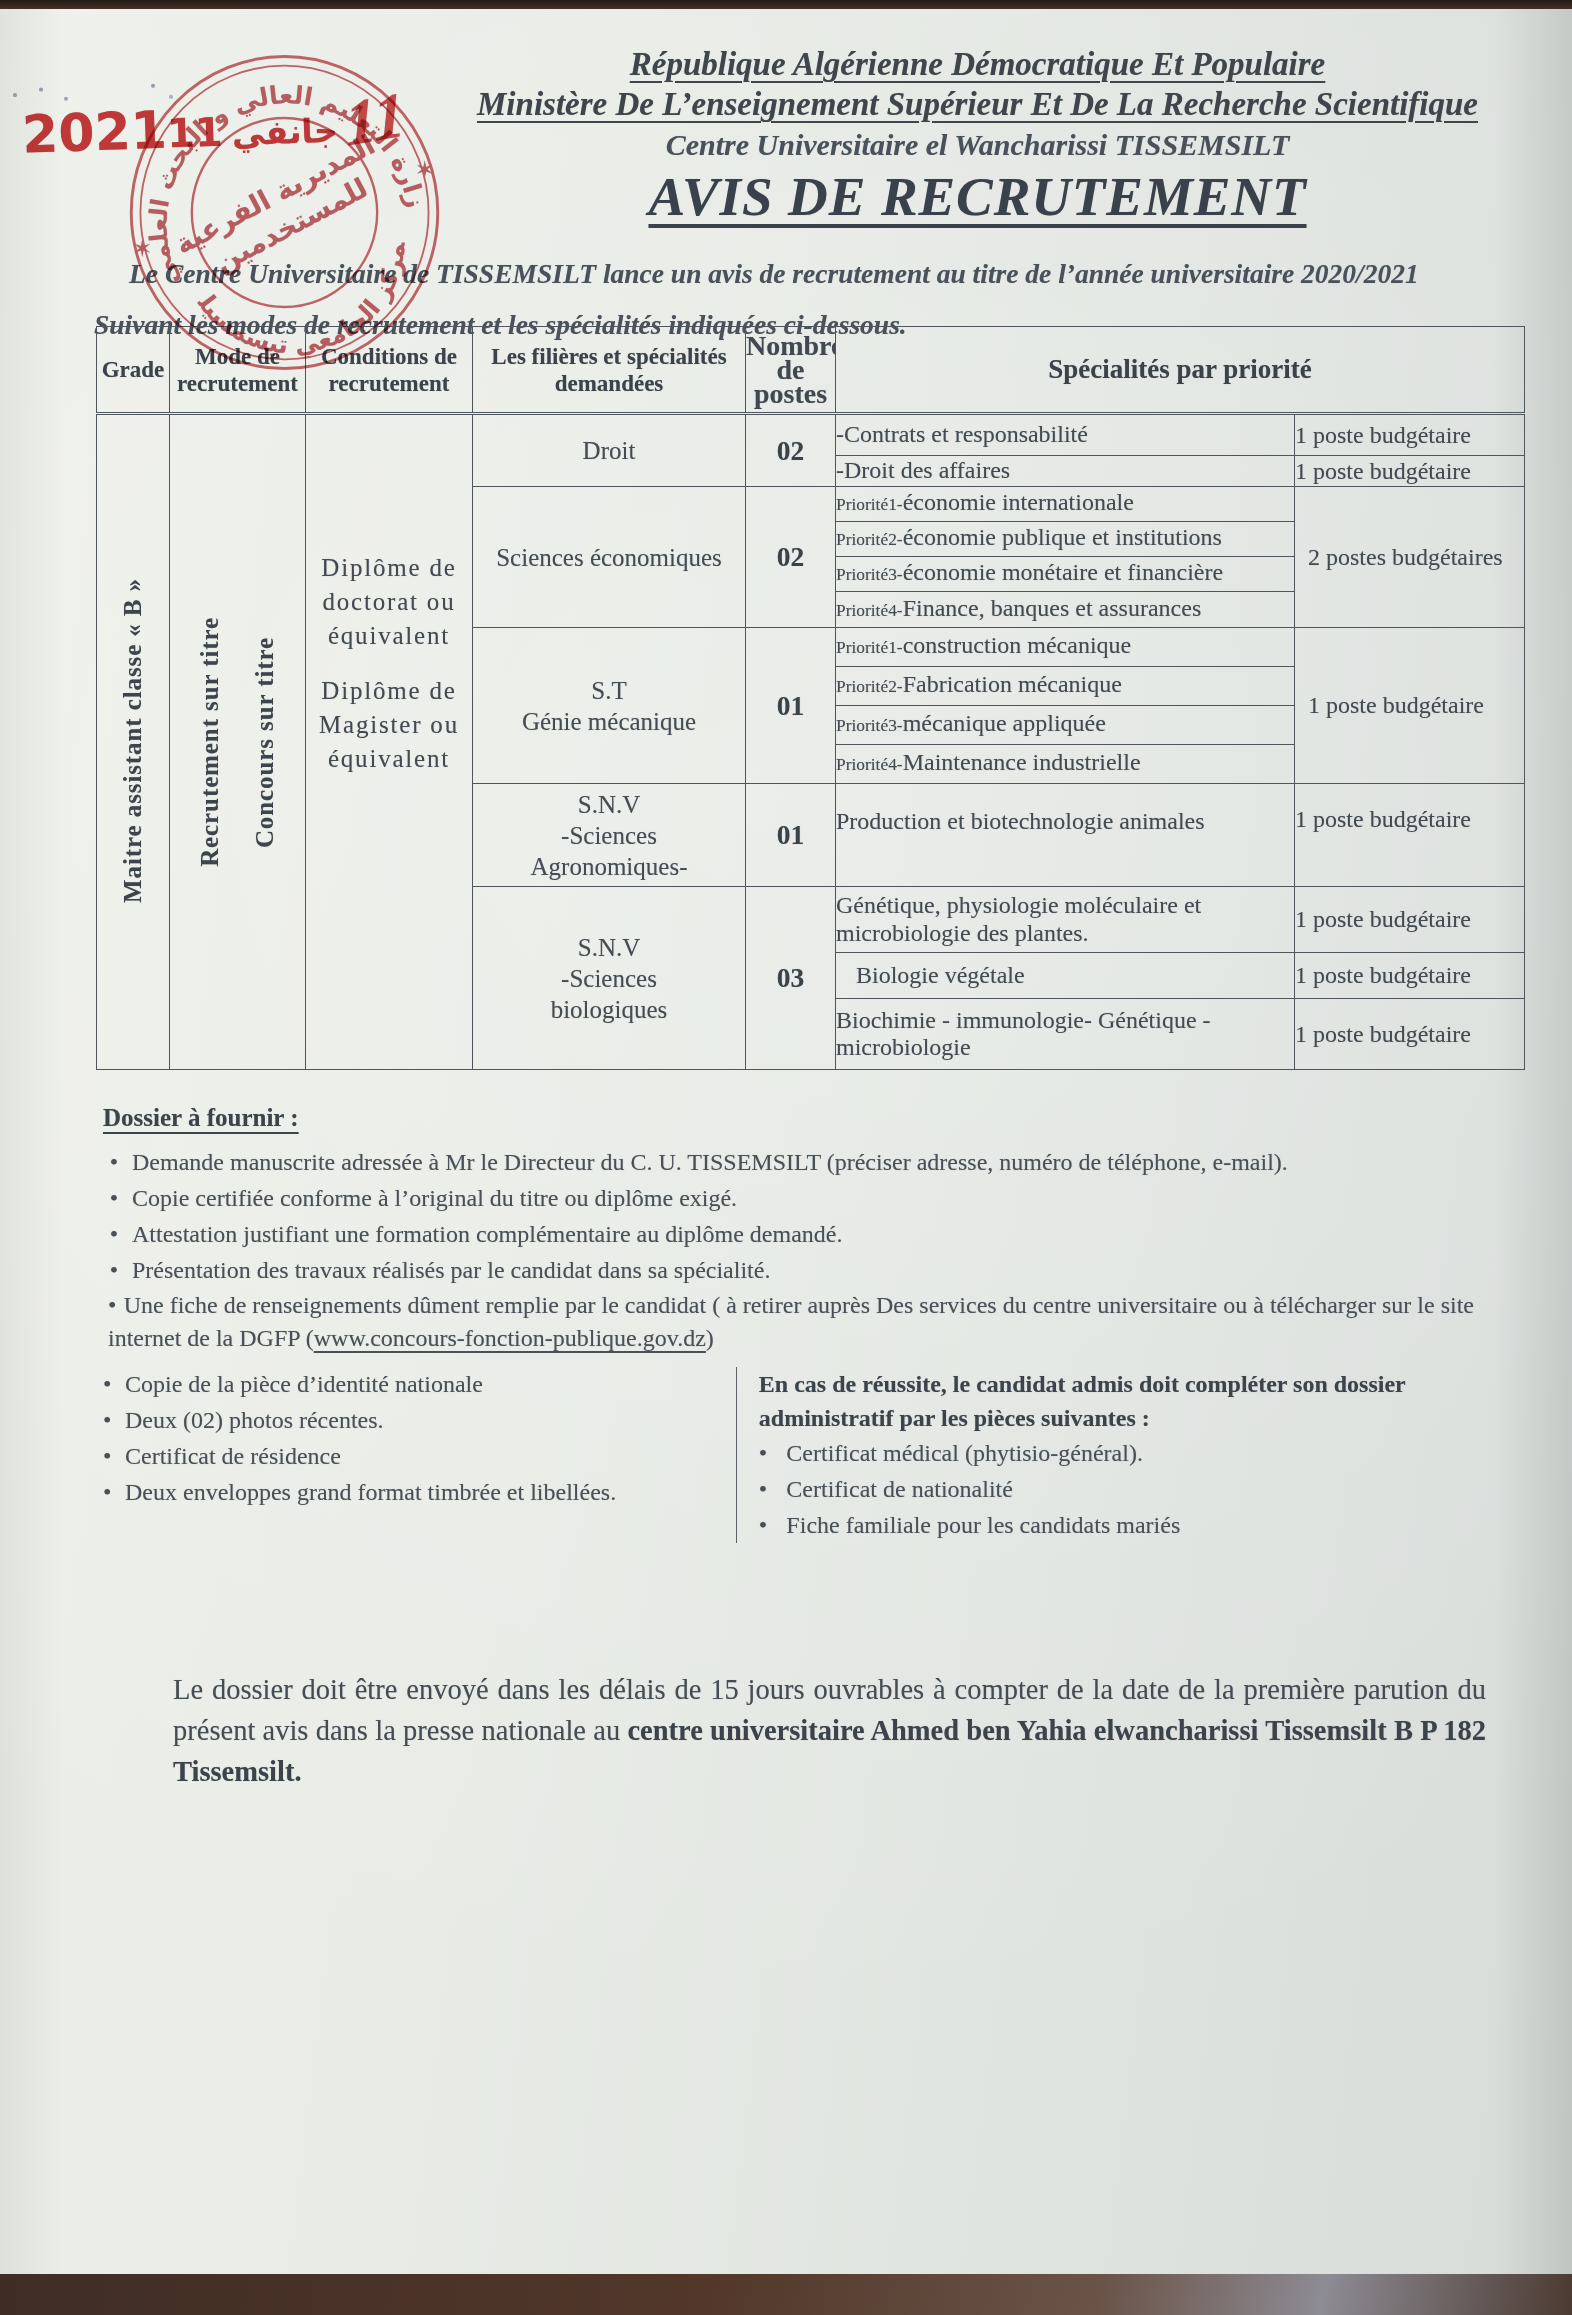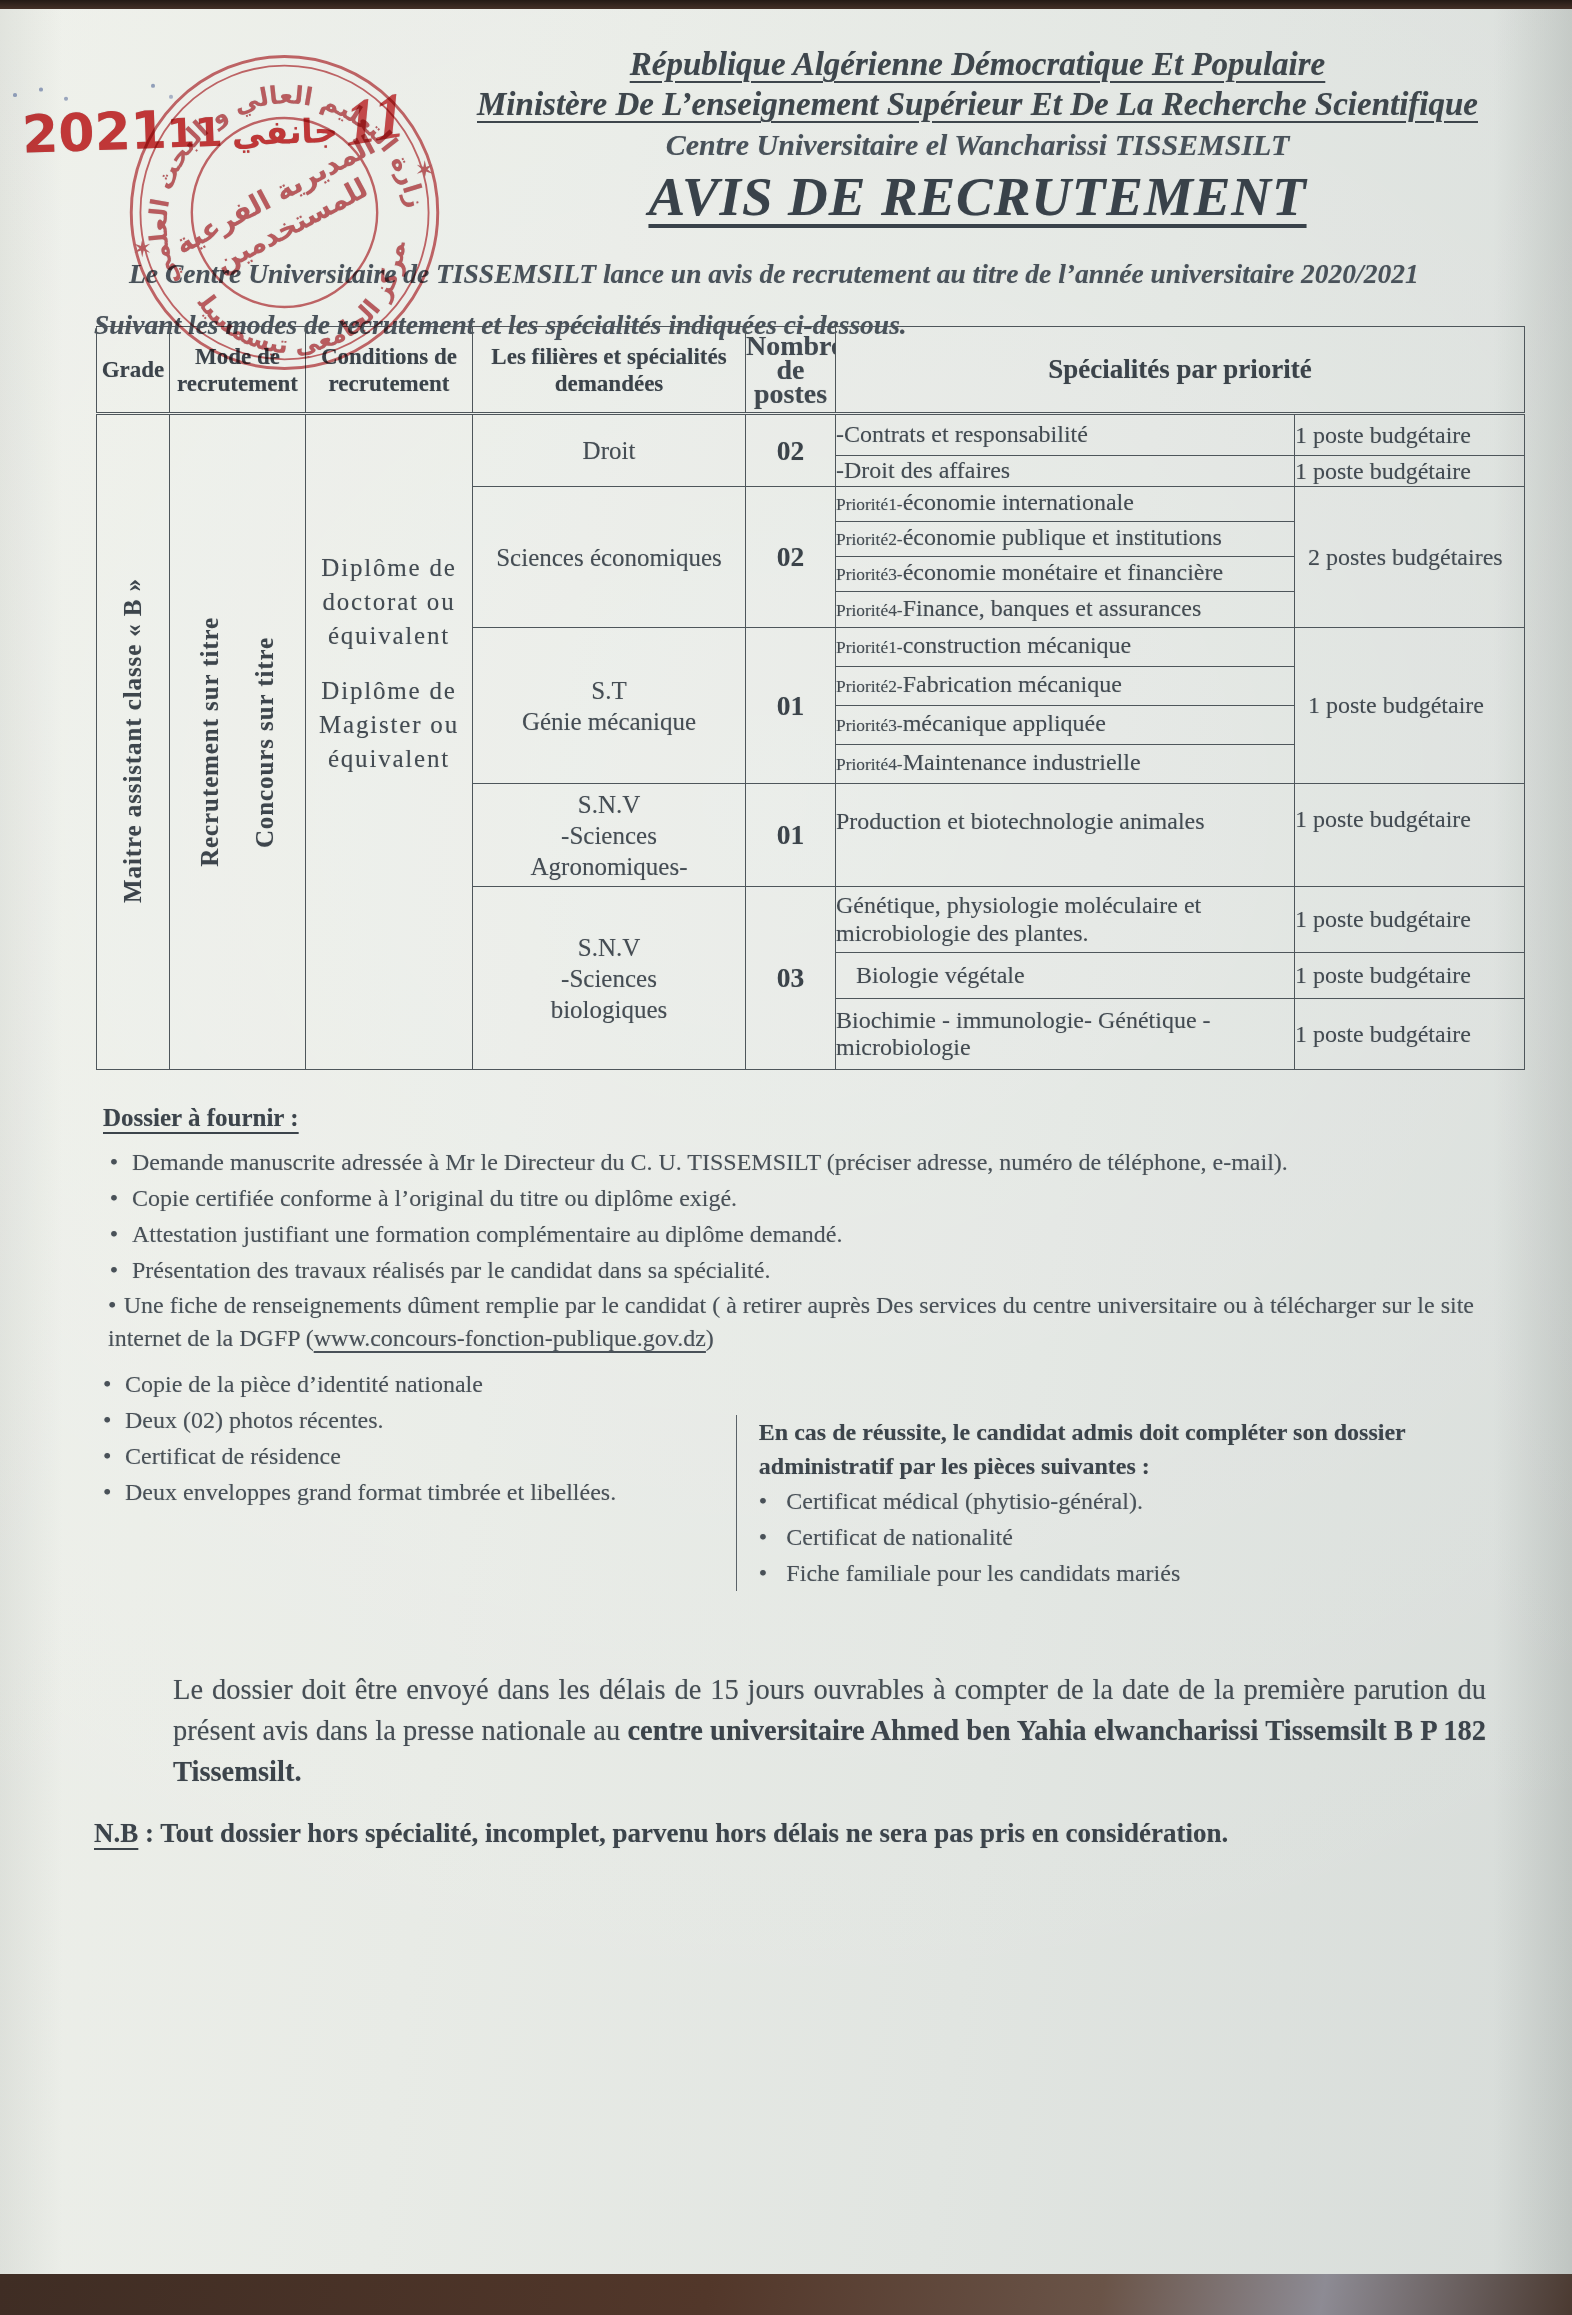--- a/index.html
+++ b/index.html
@@ -58,21 +58,21 @@
     text-decoration:underline;text-underline-offset:5.5px;text-decoration-thickness:2.3px;}
   ul.blist{position:absolute;left:108px;top:1137px;width:1405px;list-style:none;margin:0;padding:0;
     font-size:24px;color:#495158;}
   ul.blist>li{position:relative;padding-left:24px;line-height:33px;margin-bottom:2.8px;}
   ul.blist>li::before{content:"•";position:absolute;left:1.8px;top:0;}
   ul.blist>li.nohang{padding-left:0;}
   ul.blist>li.nohang::before{content:"•";position:static;margin-right:7.3px;}
   .url{text-decoration:underline;text-underline-offset:4.6px;}
   .twocol{position:absolute;left:103px;top:1358px;width:1433px;display:flex;}
   .colL{width:634px;font-size:24px;color:#495158;}
-  .colR{width:790px;border-left:1.8px solid #5a6268;padding-left:22px;margin-left:9.2px;margin-top:48px;}
+  .colR{width:790px;border-left:1.8px solid #5a6268;padding-left:22px;margin-left:9.2px;}
   ul.plain{list-style:none;margin:0;padding:0;}
   ul.plain>li{position:relative;padding-left:22px;line-height:34px;margin-bottom:1.8px;}
   ul.plain>li::before{content:"•";position:absolute;left:0;top:0;}
   .colR-h{font-weight:bold;font-size:24px;line-height:34px;color:#3c444b;margin-bottom:0.9px;}
   .colR ul.plain>li{padding-left:27.5px;line-height:34px;font-size:24px;color:#495158;}
   
   .closing{position:absolute;left:173px;top:1631px;width:1313px;font-size:28.5px;line-height:41px;
     color:#454d54;text-align:justify;font-weight:500;}
   .closing .bold{font-weight:bold;color:#3c444b;}
   .nb{position:absolute;left:94px;top:1782px;font-size:27px;font-weight:bold;color:#3c444b;}
@@ -244,21 +244,20 @@
         <ul class="plain">
           <li>Certificat médical  (phytisio-général).</li>
           <li>Certificat de nationalité</li>
           <li>Fiche familiale pour les candidats mariés</li>
         </ul>
       </div>
     </div>
 
     <p class="closing"><span>Le dossier doit être envoyé dans les délais de 15  jours  ouvrables  à compter de la date de la première parution du présent avis dans la presse nationale au </span><span class="bold">centre universitaire Ahmed ben Yahia elwancharissi Tissemsilt  B P 182 Tissemsilt.</span></p>
 
-    <p class="nb"><span class="lbl">N.B</span><span> : Tout dossier hors spécialité, incomplet, parvenu hors délais ne sera pas pris en considération.</span></p>
 
     <svg class="round-stamp" viewBox="0 0 352 356">
       <g stroke="#bf4348" fill="none">
         <ellipse cx="176" cy="178" rx="167" ry="170" stroke-width="3.2"></ellipse>
         <ellipse cx="176" cy="178" rx="157" ry="160" stroke-width="2"></ellipse>
         <ellipse cx="176" cy="178" rx="101" ry="103" stroke-width="2.6"></ellipse>
       </g>
       <defs>
         <path id="arcTop" d="M 45 210 A 132 134 0 1 1 307 210"></path>
         <path id="arcBot" d="M 56 238 A 124 126 0 0 0 296 238"></path>

